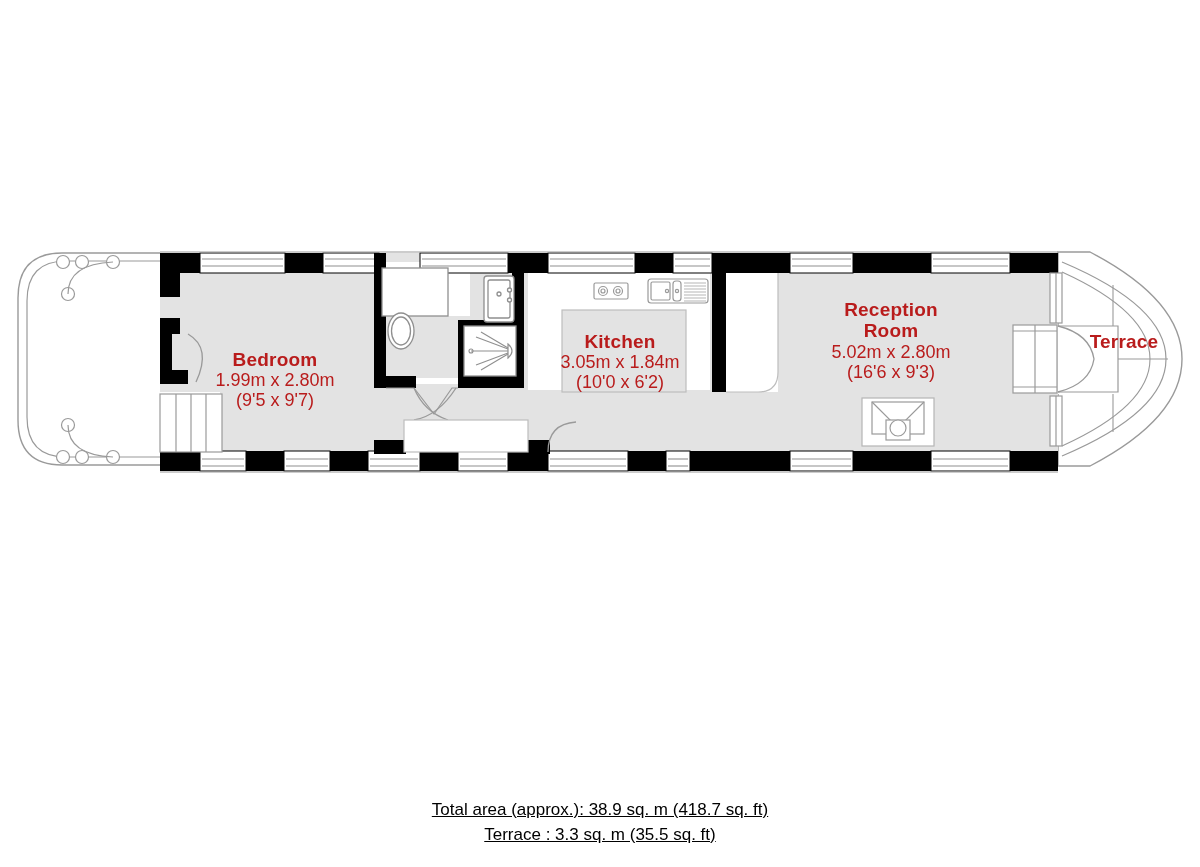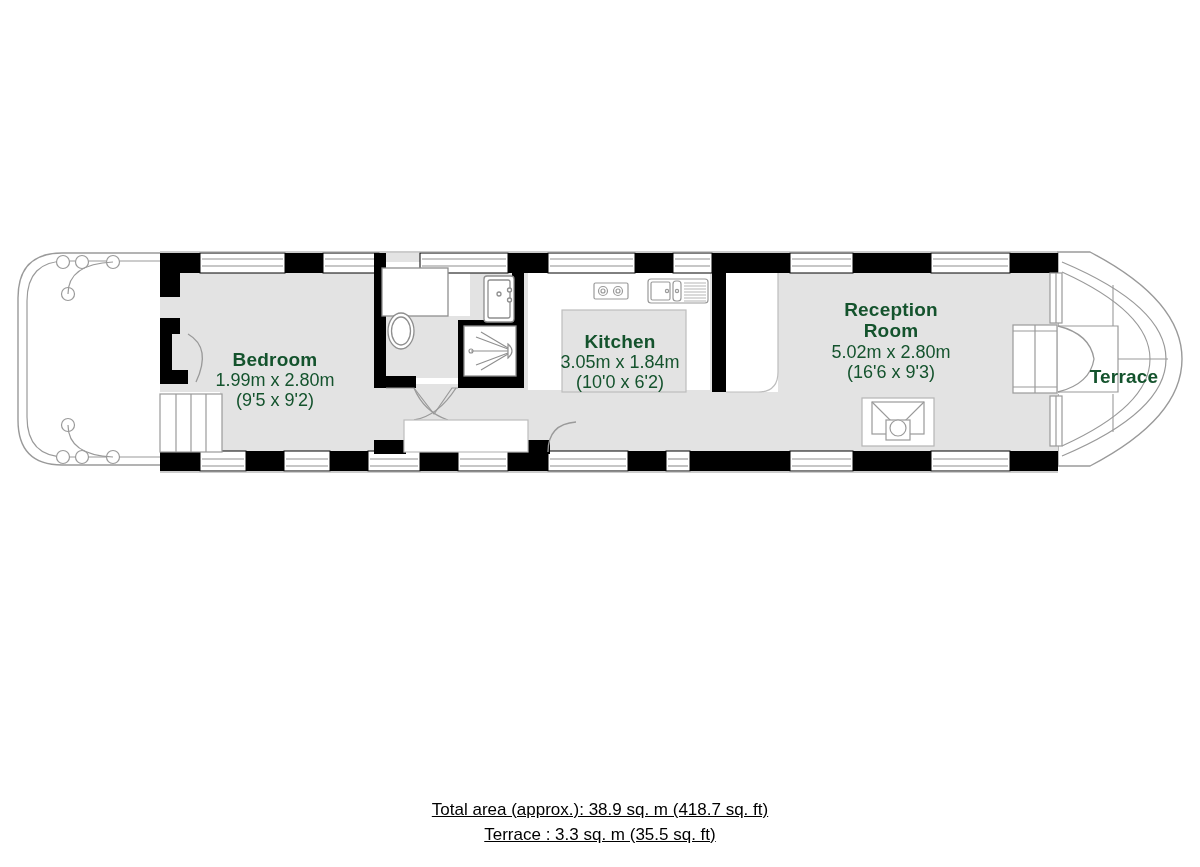--- a/index.html
+++ b/index.html
@@ -18,21 +18,21 @@
     overflow: hidden;
   }
   .plan-svg {
     position: absolute;
     left: 0;
     top: 0;
   }
   .lbl {
     position: absolute;
     text-align: center;
-    color: #14532d;
+    color: #b91c1c;
     line-height: 1.12;
     white-space: nowrap;
     pointer-events: none;
   }
   .lbl .name {
     font-weight: bold;
     font-size: 19px;
     letter-spacing: 0.2px;
   }
   .lbl .dim {
@@ -352,37 +352,37 @@
 
     <g fill="none" stroke="#9a9a9a" stroke-width="1.2">
       <line x1="160" y1="252" x2="1058" y2="252"></line>
       <line x1="160" y1="472" x2="1058" y2="472"></line>
     </g>
   </svg>
 
   <div class="lbl" style="left:165px; top:324px; width:220px;margin-top:25px;">
     <div class="name">Bedroom</div>
     <div class="dim">1.99m x 2.80m</div>
-    <div class="dim">(9'5 x 9'2)</div>
+    <div class="dim">(9'5 x 9'7)</div>
   </div>
 
   <div class="lbl" style="left:510px; top:331px; width:220px;">
     <div class="name">Kitchen</div>
     <div class="dim">3.05m x 1.84m</div>
     <div class="dim">(10'0 x 6'2)</div>
   </div>
 
   <div class="lbl" style="left:781px; top:299px; width:220px;">
     <div class="name">Reception</div>
     <div class="name">Room</div>
     <div class="dim">5.02m x 2.80m</div>
     <div class="dim">(16'6 x 9'3)</div>
   </div>
 
-  <div class="lbl" style="left:1064px; top:366px; width:120px;">
+  <div class="lbl" style="left:1064px; top:331px; width:120px;">
     <div class="name">Terrace</div>
   </div>
 
   <div class="footer" style="top:798px;text-decoration:underline;">
     <div>Total area (approx.): 38.9 sq. m (418.7 sq. ft)</div>
     <div>Terrace : 3.3 sq. m (35.5 sq. ft)</div>
   </div>
 
 </div>
 

